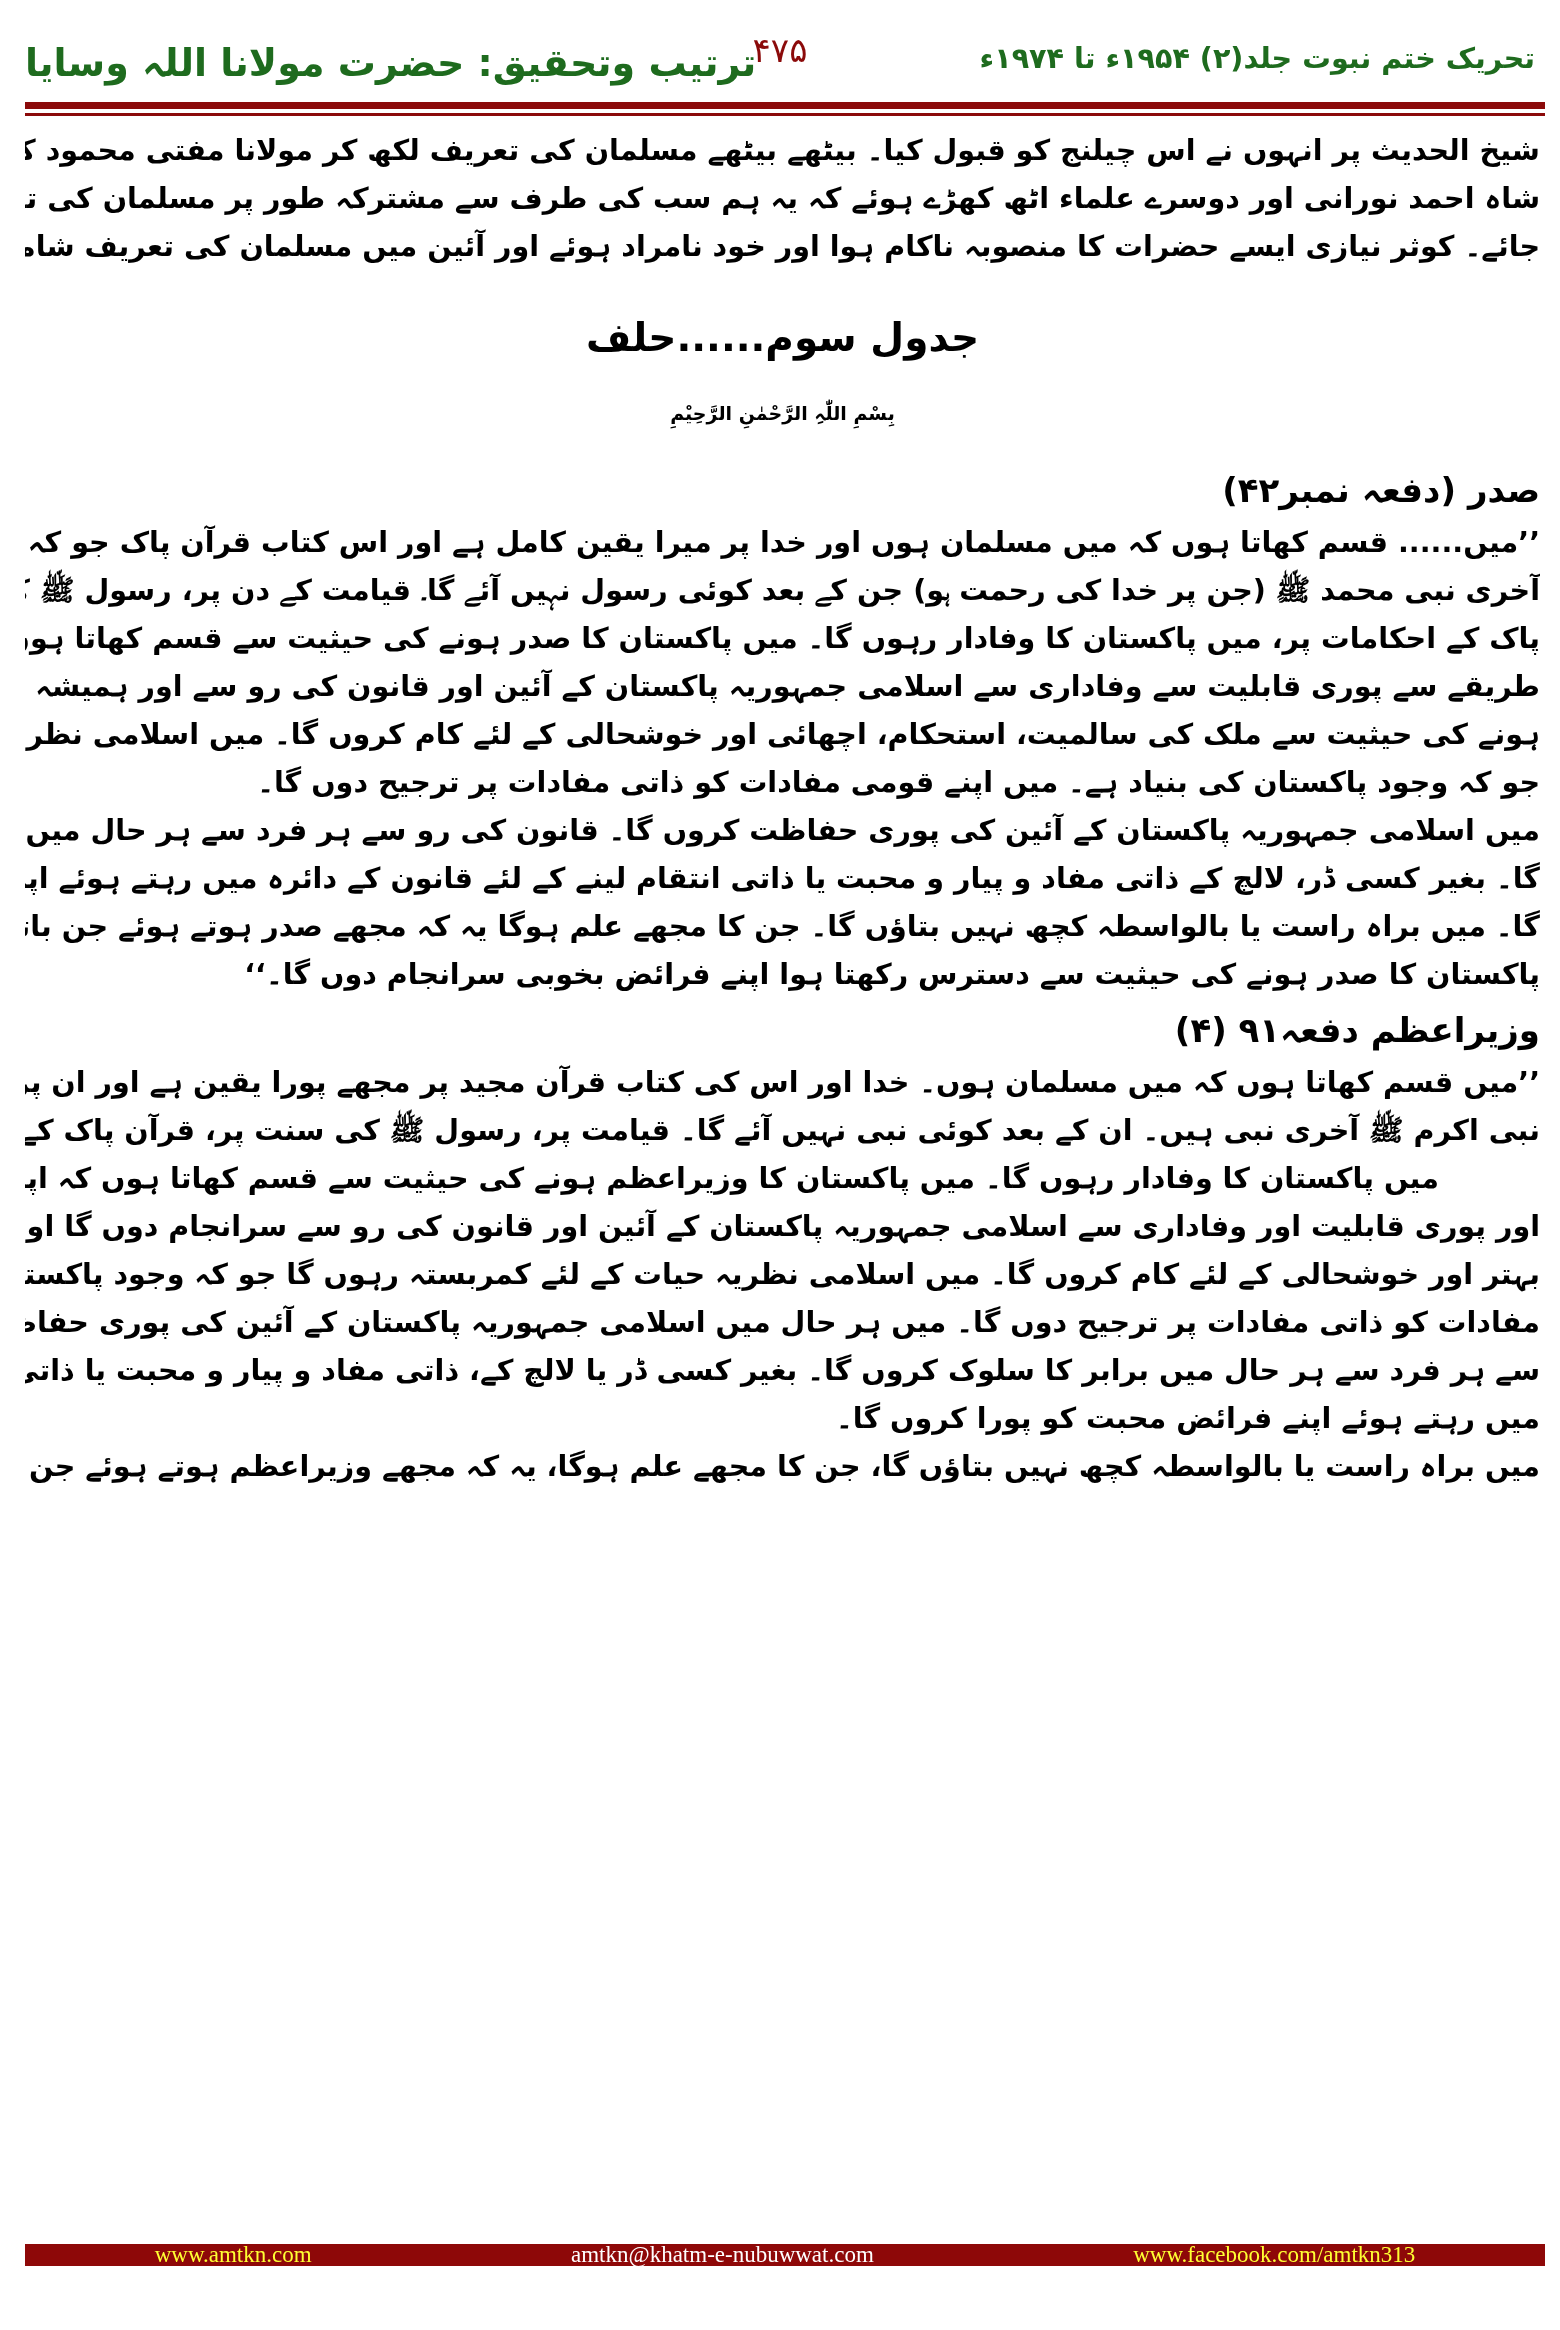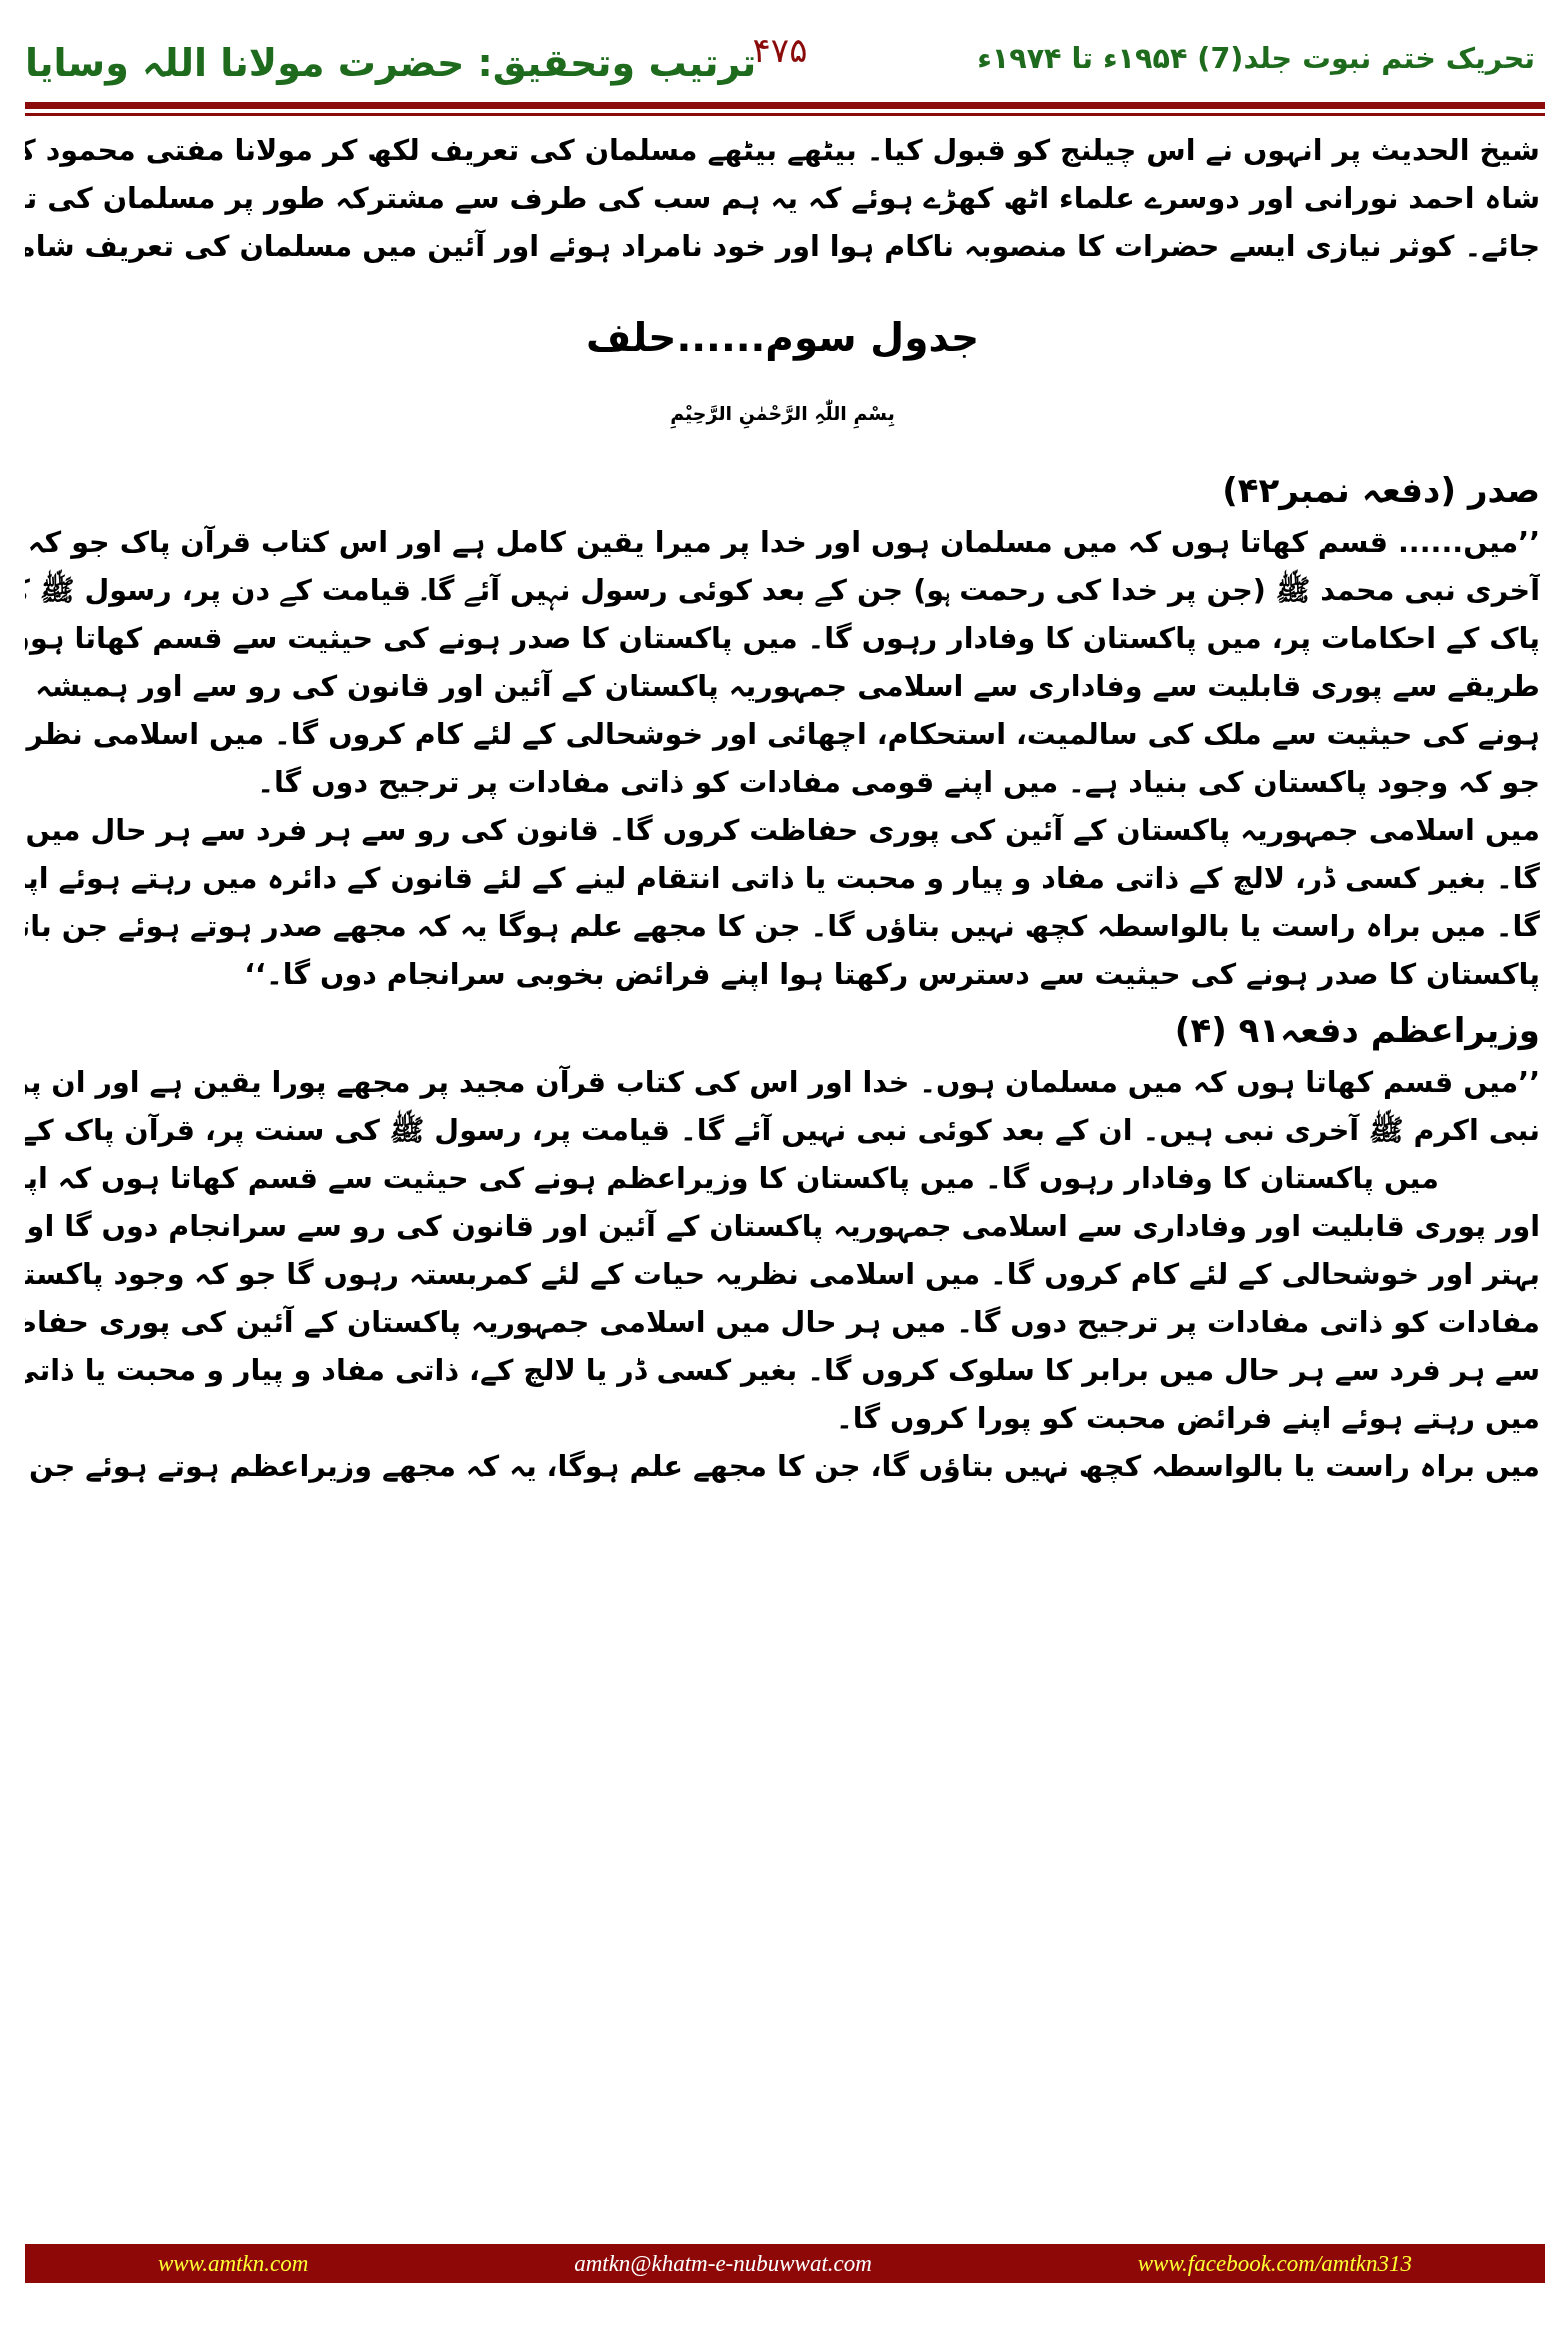--- a/index.html
+++ b/index.html
@@ -11,32 +11,32 @@
   .hdr-page { position:absolute; left:50%; transform:translateX(-50%); top:6.7px; font-size:34px; color:#8b0a0a; font-weight:normal; }
   .rule-thick { position:absolute; left:25px; right:15px; top:102px; height:6.7px; background:#8b0a0a; }
   .rule-thin { position:absolute; left:25px; right:15px; top:113px; height:3.4px; background:#8b0a0a; }
   .content { position:absolute; left:25px; right:20px; top:126px; direction:rtl; text-align:justify; }
   .line { font-size:28.6px; font-weight:bold; line-height:48px; height:48px; white-space:nowrap; overflow:hidden; text-align-last:justify; text-align:justify; }
   .line.last { text-align-last:right; }
   .title { text-align:center; font-size:39px; font-weight:bold; line-height:67px; margin-top:34px; }
   .bism { text-align:center; font-size:19px; font-weight:bold; line-height:50px; margin-top:17px; margin-bottom:25px; }
   .sec-head { font-size:34px; font-weight:bold; line-height:55px; margin-top:5px; }
   .indent { padding-right:101px; }
-  .footer { position:absolute; left:25px; right:15px; top:2244px; height:39px; background:#8e0808;
-            display:flex; align-items:center; justify-content:space-around; font-family:"Liberation Serif", serif; font-size:23px;font-style:italic; }
+  .footer { position:absolute; left:25px; right:15px; top:2244px; height:22px; background:#8e0808;
+            display:flex; align-items:center; justify-content:space-around; font-family:"Liberation Serif", serif; font-size:23px; }
   .footer .y { color:#ffff33; }
   .footer .w { color:#ffffff; }
 </style>
 </head>
 <body>
 
 <div class="header">
   <div class="hdr-left">ترتیب وتحقیق: حضرت مولانا اللہ وسایا</div>
   <div class="hdr-page">۴۷۵</div>
-  <div class="hdr-right">تحریک ختم نبوت جلد(7) ۱۹۵۴ء تا ۱۹۷۴ء</div>
+  <div class="hdr-right">تحریک ختم نبوت جلد(۲) ۱۹۵۴ء تا ۱۹۷۴ء</div>
 </div>
 <div class="rule-thick"></div>
 <div class="rule-thin"></div>
 
 <div class="content">
   <div>
     <div class="line">شیخ الحدیث پر انہوں نے اس چیلنج کو قبول کیا۔ بیٹھے بیٹھے مسلمان کی تعریف لکھ کر مولانا مفتی محمود کے سپرد کی۔ انہوں نے وہ تعریف پڑھی۔ مولانا</div>
     <div class="line">شاہ احمد نورانی اور دوسرے علماء اٹھ کھڑے ہوئے کہ یہ ہم سب کی طرف سے مشترکہ طور پر مسلمان کی تعریف ہے۔ اسے آئین کا حصہ بنایا</div>
     <div class="line last">جائے۔ کوثر نیازی ایسے حضرات کا منصوبہ ناکام ہوا اور خود نامراد ہوئے اور آئین میں مسلمان کی تعریف شامل ہوگئی، جو یہ ہے:</div>
   </div>

